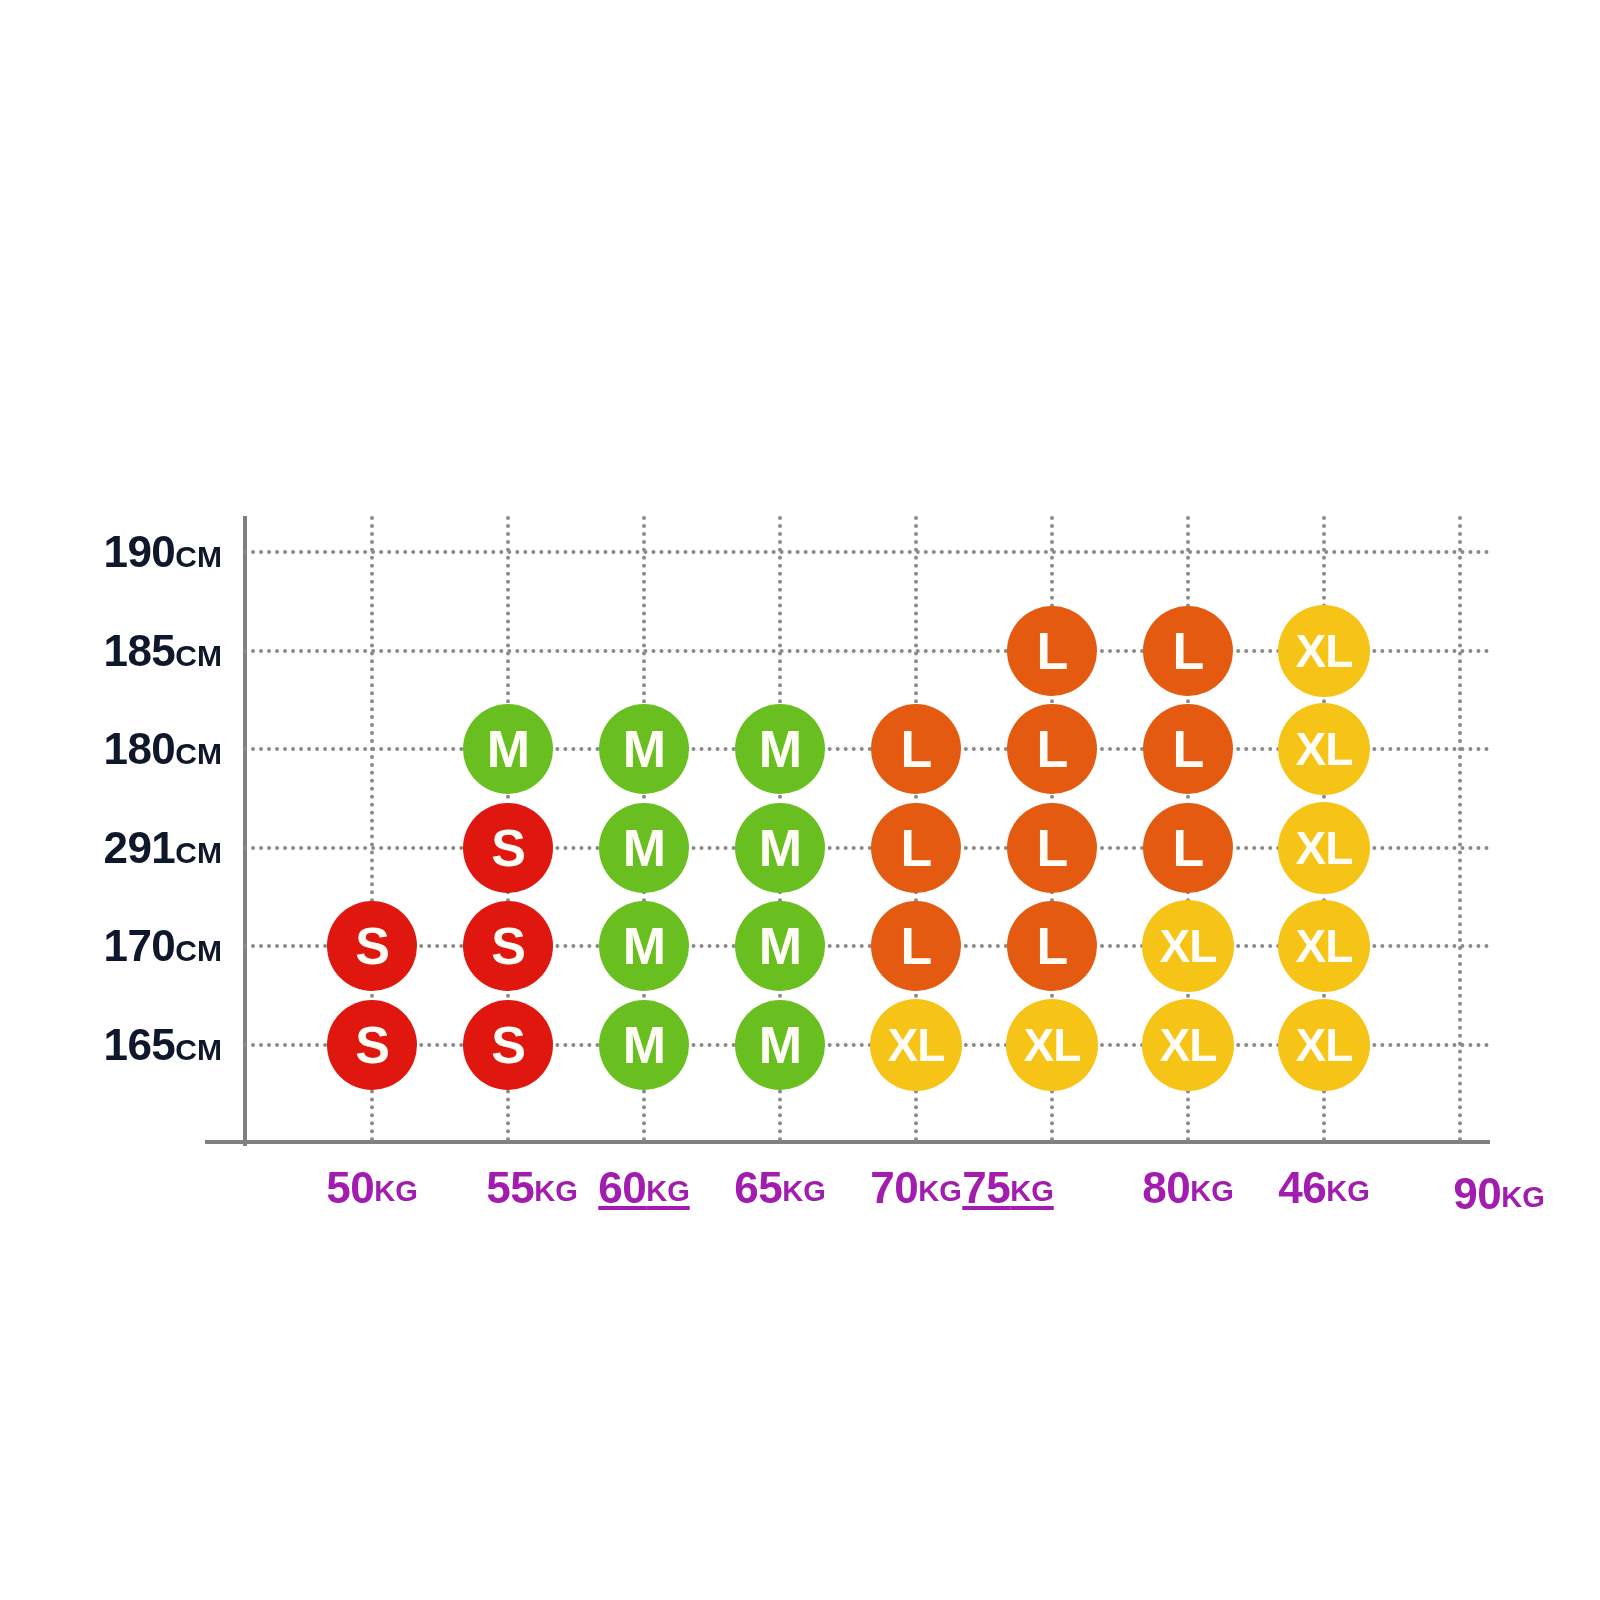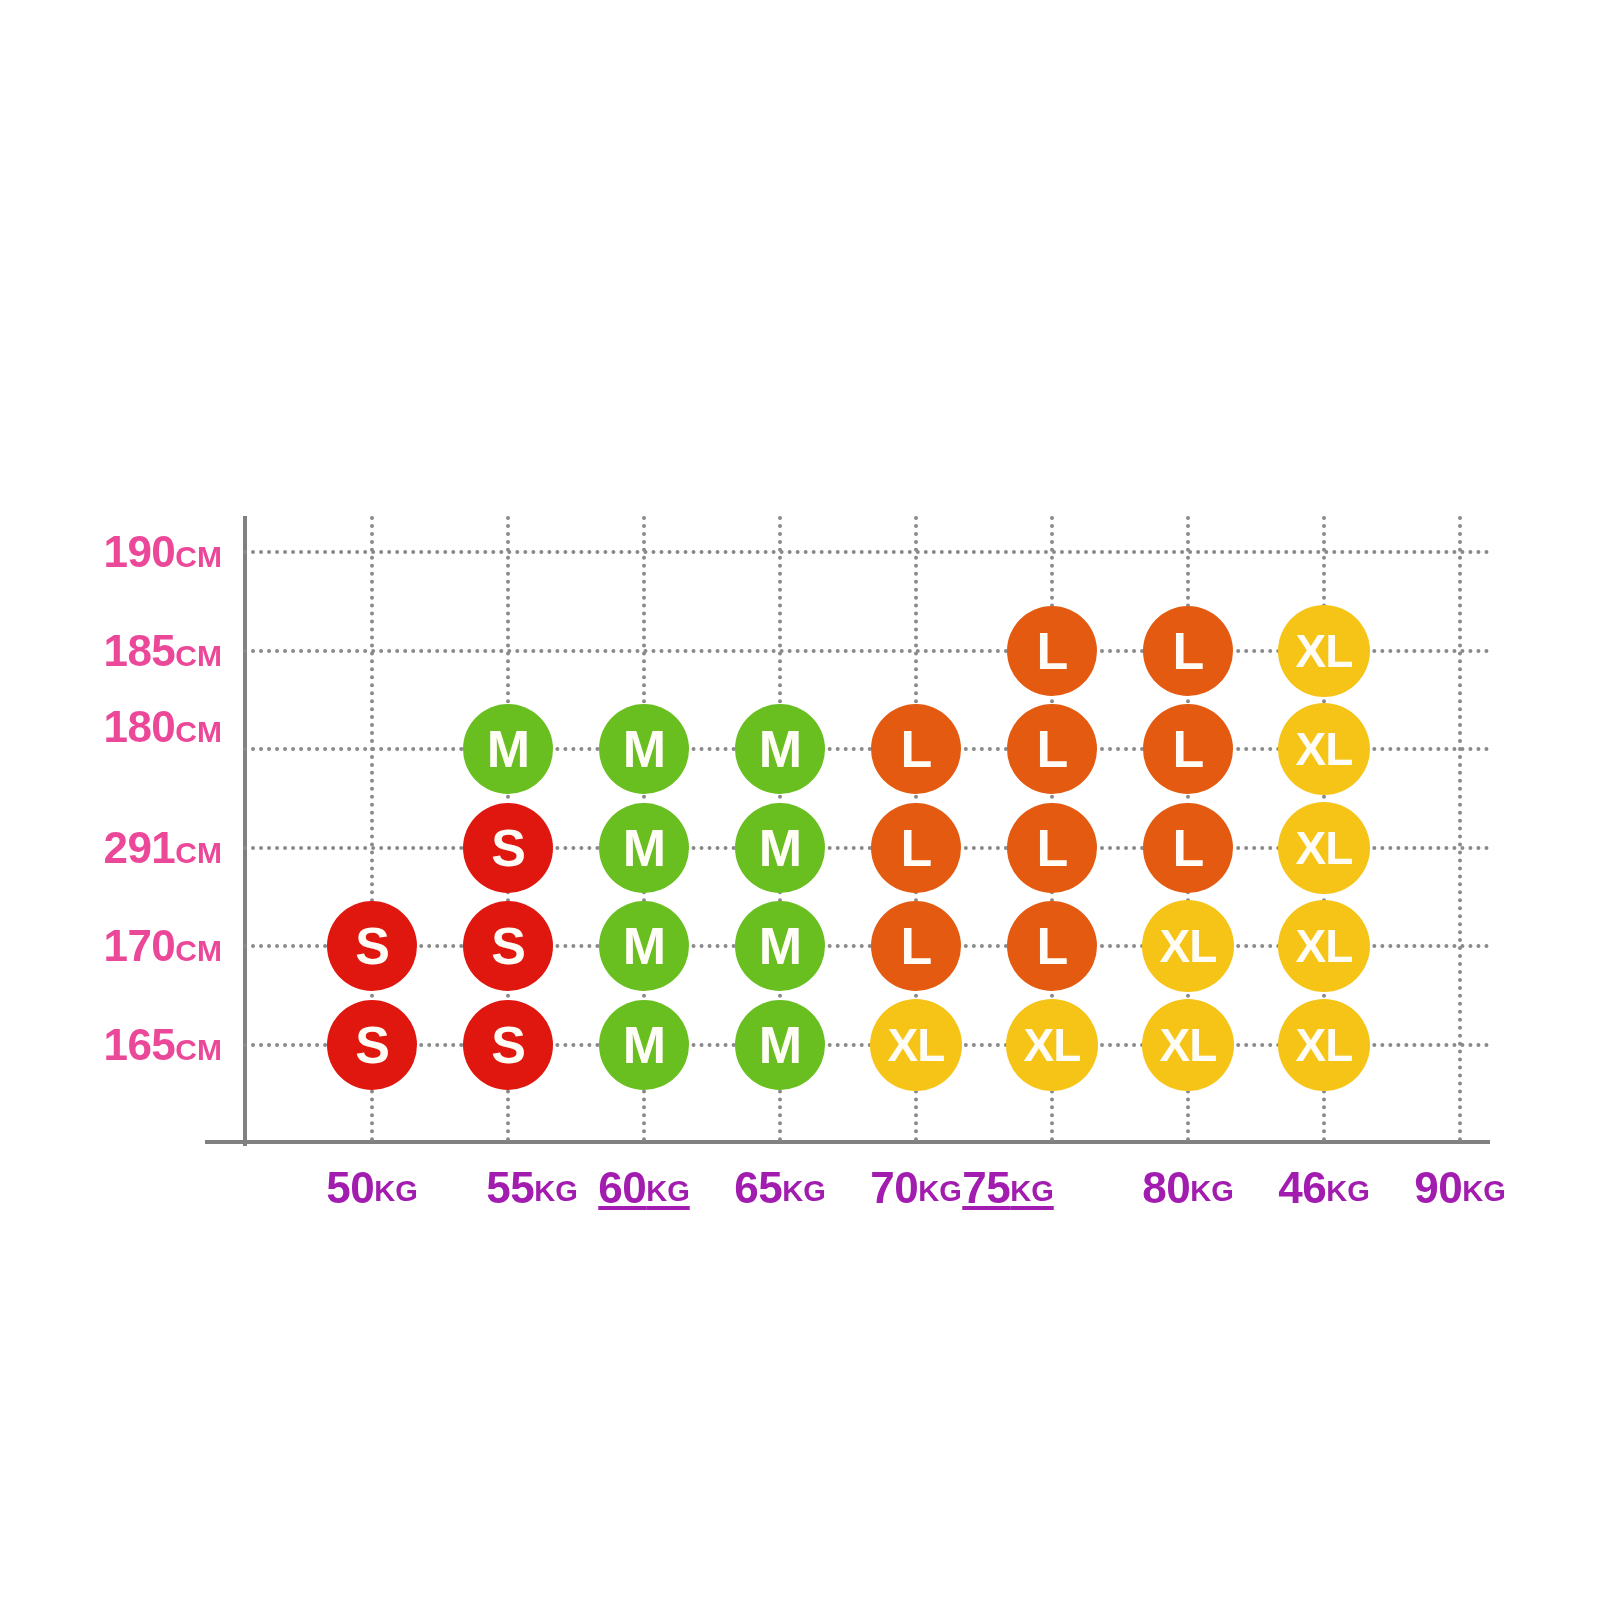--- a/index.html
+++ b/index.html
@@ -56,21 +56,21 @@
     height: 0;
     border-top: 4px dotted #8a8a8a;
   }
 
   
   .ylabel {
     position: absolute;
     right: 1378px;
     text-align: center;
     white-space: nowrap;
-    color: #ec4899;
+    color: #0f172a;
     font-weight: bold;
     font-size: 44px;
     letter-spacing: -0.5px;
     transform: translateY(-50%);
     font-family: "Liberation Sans", sans-serif;
     margin-left: 13px;
   }
   .ylabel .unit {
     font-size: 30px;
     font-weight: bold;
@@ -144,35 +144,35 @@
       <div class="grid-h" style="top: 648.5px;"></div>
       <div class="grid-h" style="top: 747px;"></div>
       <div class="grid-h" style="top: 845.5px;"></div>
       <div class="grid-h" style="top: 944px;"></div>
       <div class="grid-h" style="top: 1042.5px;"></div>
     </div>
 
   <div id="ylabel-layer">
       <div class="ylabel" style="top: 552px;"><span>190</span><span class="unit">CM</span></div>
       <div class="ylabel" style="top: 650.5px;"><span>185</span><span class="unit">CM</span></div>
-      <div class="ylabel" style="top: 727px;"><span>180</span><span class="unit">CM</span></div>
+      <div class="ylabel" style="top: 749px;"><span>180</span><span class="unit">CM</span></div>
       <div class="ylabel" style="top: 847.5px;"><span>291</span><span class="unit">CM</span></div>
       <div class="ylabel" style="top: 946px;"><span>170</span><span class="unit">CM</span></div>
       <div class="ylabel" style="top: 1044.5px;"><span>165</span><span class="unit">CM</span></div>
     </div>
   <div id="xlabel-layer">
       <div class="xlabel" style="left: 372px;"><span>50</span><span class="unit">KG</span></div>
       <div class="xlabel" style="left: 508px; margin-left: 24px;"><span>55</span><span class="unit">KG</span></div>
       <div class="xlabel" style="left: 644px; text-decoration: underline;"><span>60</span><span class="unit">KG</span></div>
       <div class="xlabel" style="left: 780px;"><span>65</span><span class="unit">KG</span></div>
       <div class="xlabel" style="left: 916px; text-align: right;"><span>70</span><span class="unit">KG</span></div>
       <div class="xlabel" style="left: 1008px; text-decoration: underline;"><span>75</span><span class="unit">KG</span></div>
       <div class="xlabel" style="left: 1188px;"><span>80</span><span class="unit">KG</span></div>
       <div class="xlabel" style="left: 1324px;"><span>46</span><span class="unit">KG</span></div>
-      <div class="xlabel" style="left: 1460px;"><span>90</span><span class="unit">KG</span></div>
+      <div class="xlabel" style="left: 1499px; margin-top: 6px;"><span>90</span><span class="unit">KG</span></div>
     </div>
 
   <div id="bubble-layer">
       <div class="bubble sz-M" style="left: 508px; top: 749px; background: rgb(104, 191, 31);">
         <span>M</span>
       </div>
       <div class="bubble sz-M" style="left: 644px; top: 749px; background: rgb(104, 191, 31);">
         <span>M</span>
       </div>
       <div class="bubble sz-M" style="left: 780px; top: 749px; background: rgb(104, 191, 31);">

